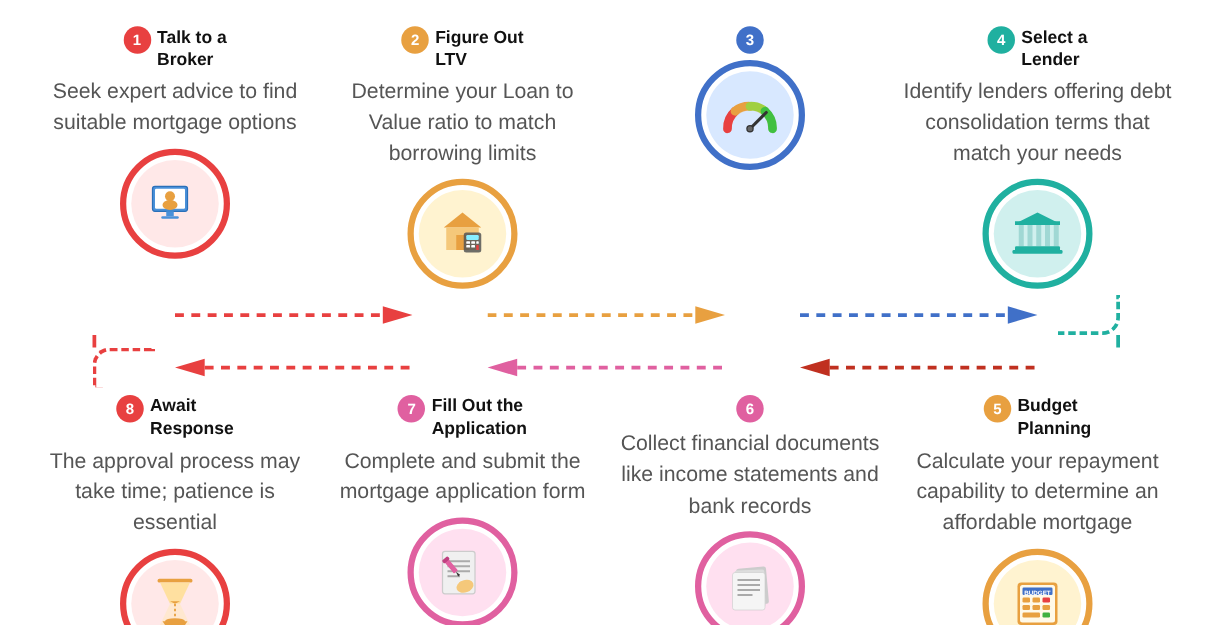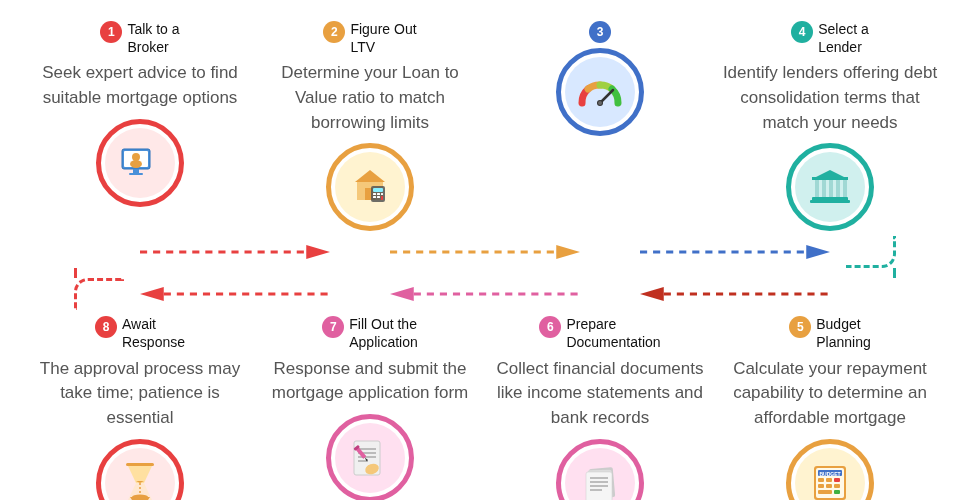--- a/index.html
+++ b/index.html
@@ -65,21 +65,21 @@
       font-weight: bold;
       font-size: 12px;
       display: flex;
       align-items: center;
       justify-content: center;
       flex-shrink: 0;
       margin-top: 1px;
     }
 
     .step-title-text {
-      font-weight: 400;
+      font-weight: 700;
       font-size: 14px;
       line-height: 1.3;
       color: #111;
     }
 
     .step-description {
       font-size: 17px;
       color: #555;
       text-align: center;
       line-height: 1.45;
@@ -323,21 +323,20 @@
             </svg>
           </div>
         </div>
       </div>
 
       <div class="step-block">
         <div class="step-header-row">
           <div class="num-badge" style="background:#e060a0;">
             <span>6</span>
           </div>
-          <div class="step-title-text">Prepare<br>Documentation</div>
         </div>
         <div class="step-description">Collect financial documents like income statements and bank records</div>
         <div class="icon-circle" style="border: 5px solid #e060a0; background:#fff;">
           <div style="width:70px;height:70px;border-radius:50%;background:#ffe0f0;display:flex;align-items:center;justify-content:center;">
 
             <svg width="40" height="42" viewBox="0 0 40 42">
 
               <rect x="10" y="6" width="24" height="30" rx="2" fill="#ccc" transform="rotate(-5 22 21)"></rect>
 
               <rect x="8" y="8" width="24" height="30" rx="2" fill="#ddd" transform="rotate(-2 20 23)"></rect>
@@ -353,21 +352,21 @@
         </div>
       </div>
 
       <div class="step-block">
         <div class="step-header-row">
           <div class="num-badge" style="background:#e060a0;">
             <span>7</span>
           </div>
           <div class="step-title-text">Fill Out the<br>Application</div>
         </div>
-        <div class="step-description">Response and submit the mortgage application form</div>
+        <div class="step-description">Complete and submit the mortgage application form</div>
         <div class="icon-circle" style="border: 5px solid #e060a0; background:#fff;">
           <div style="width:70px;height:70px;border-radius:50%;background:#ffe0f0;display:flex;align-items:center;justify-content:center;">
 
             <svg width="44" height="42" viewBox="0 0 44 42">
 
               <rect x="6" y="4" width="26" height="34" rx="2" fill="#f0f0f0" stroke="#ccc" stroke-width="1"></rect>
               <line x1="10" y1="12" x2="28" y2="12" stroke="#aaa" stroke-width="1.5"></line>
               <line x1="10" y1="16" x2="28" y2="16" stroke="#aaa" stroke-width="1.5"></line>
               <line x1="10" y1="20" x2="28" y2="20" stroke="#aaa" stroke-width="1.5"></line>
               <line x1="10" y1="24" x2="20" y2="24" stroke="#aaa" stroke-width="1.5"></line>

